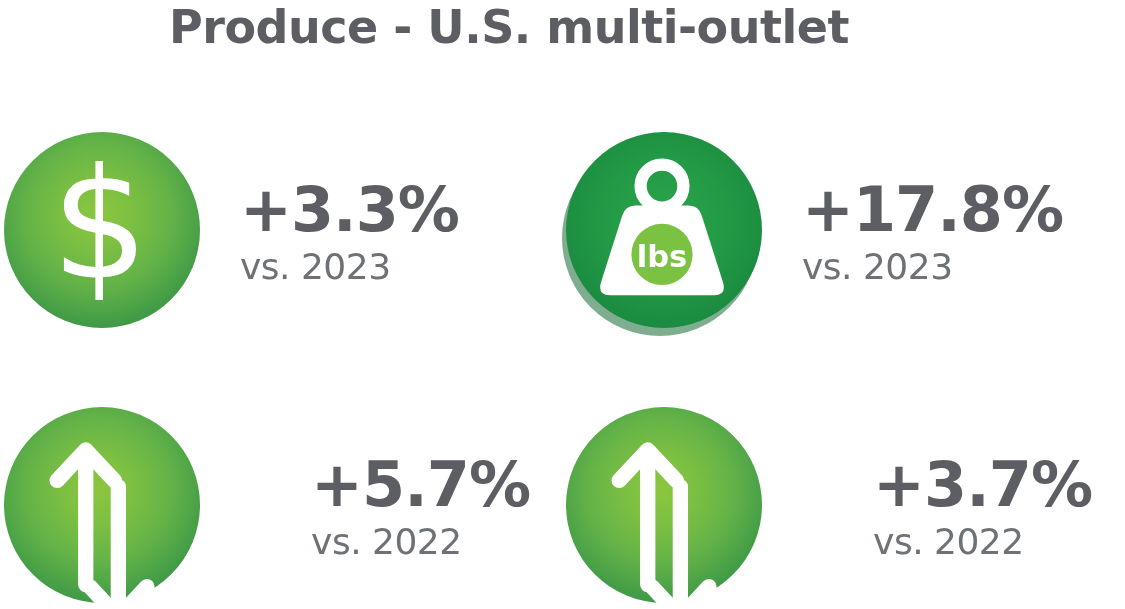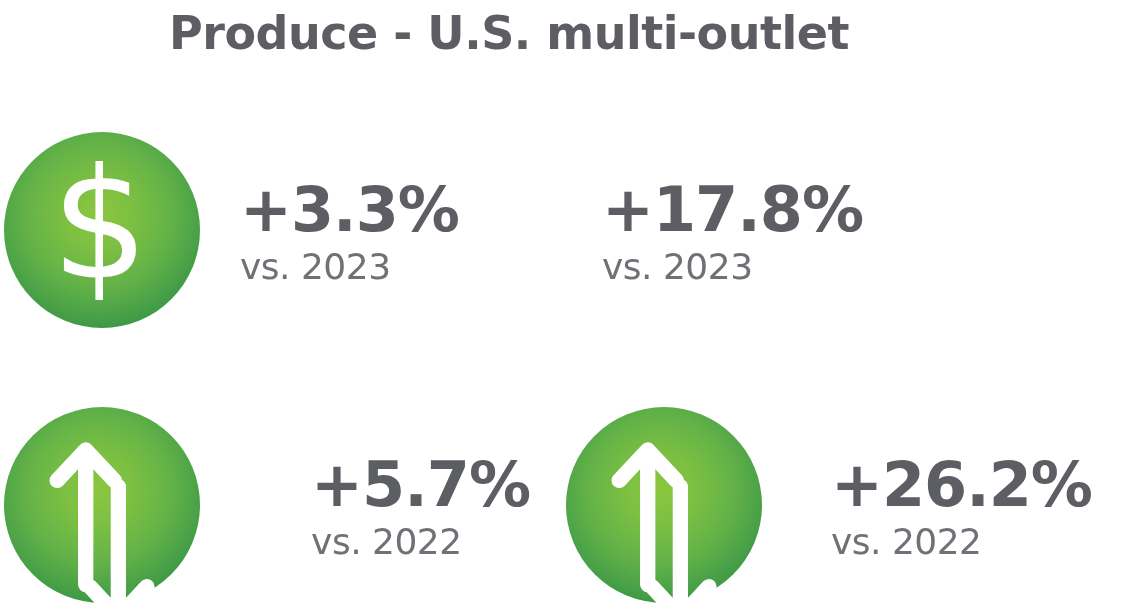--- a/index.html
+++ b/index.html
@@ -18,21 +18,21 @@
   #page-root {
     position: relative;
     width: 1125px;
     height: 609px;
     background: #ffffff;
   }
 
   
   .title {
     position: absolute;
-    top: 6px;
+    top: 0;
     left: 0;
     width: 1018px;
     text-align: center;
     font-size: 46px;
     font-weight: bold;
     letter-spacing: -0.5px;
     color: #5C5E63;
     font-family: "DejaVu Sans", "Liberation Sans", sans-serif;
     white-space: nowrap;
   }
@@ -154,20 +154,35 @@
           </svg>
         </div>
       </div>
       <div class="value-block">
         <div class="value-main">+3.3%</div>
         <div class="value-sub">vs. 2023</div>
       </div>
     </div>
 
     <div class="stat-card col-1 row-0">
+      <div class="badge-wrap">
+        <div class="badge-shadow"></div>
+        <div class="badge solid"></div>
+        <div class="badge-icon">
+          <svg viewBox="0 0 196 196" xmlns="http://www.w3.org/2000/svg">
+
+            <circle cx="98" cy="53" r="21" fill="none" stroke="#FFFFFF" stroke-width="12"></circle>
+
+            <path d="M72 72 Q62 72 59 82 L38 148 Q35 160 47 160 L149 160 Q161 160 158 148 L137 82 Q134 72 124 72 Z" fill="#FFFFFF"></path>
+
+            <circle cx="98" cy="120" r="30" fill="#7CC242"></circle>
+            <text x="98" y="132" text-anchor="middle" font-family="DejaVu Sans, Liberation Sans, sans-serif" font-size="30" font-weight="bold" fill="#FFFFFF">lbs</text>
+          </svg>
+        </div>
+      </div>
       <div class="value-block">
         <div class="value-main">+17.8%</div>
         <div class="value-sub">vs. 2023</div>
       </div>
     </div>
 
     <div class="stat-card col-0 row-1">
       <div class="badge-wrap">
         <div class="badge grad"></div>
         <div class="badge-icon">
@@ -193,19 +208,19 @@
         <div class="badge-icon">
           <svg viewBox="0 0 196 196" xmlns="http://www.w3.org/2000/svg">
             <path d="M84 174 L84 44" stroke="#FFFFFF" stroke-width="15" stroke-linecap="round" fill="none"></path>
             <path d="M56 72 L84 42 L112 72" stroke="#FFFFFF" stroke-width="15" stroke-linecap="round" stroke-linejoin="round" fill="none"></path>
             <path d="M116 78 L116 204" stroke="#FFFFFF" stroke-width="15" stroke-linecap="round" fill="none"></path>
             <path d="M88 176 L116 206 L144 176" stroke="#FFFFFF" stroke-width="15" stroke-linecap="round" stroke-linejoin="round" fill="none"></path>
           </svg>
         </div>
       </div>
       <div class="value-block">
-        <div class="value-main">+26.2%</div>
+        <div class="value-main">+3.7%</div>
         <div class="value-sub">vs. 2022</div>
       </div>
     </div>
 
   </div>
 </div>
 
 </body></html>

